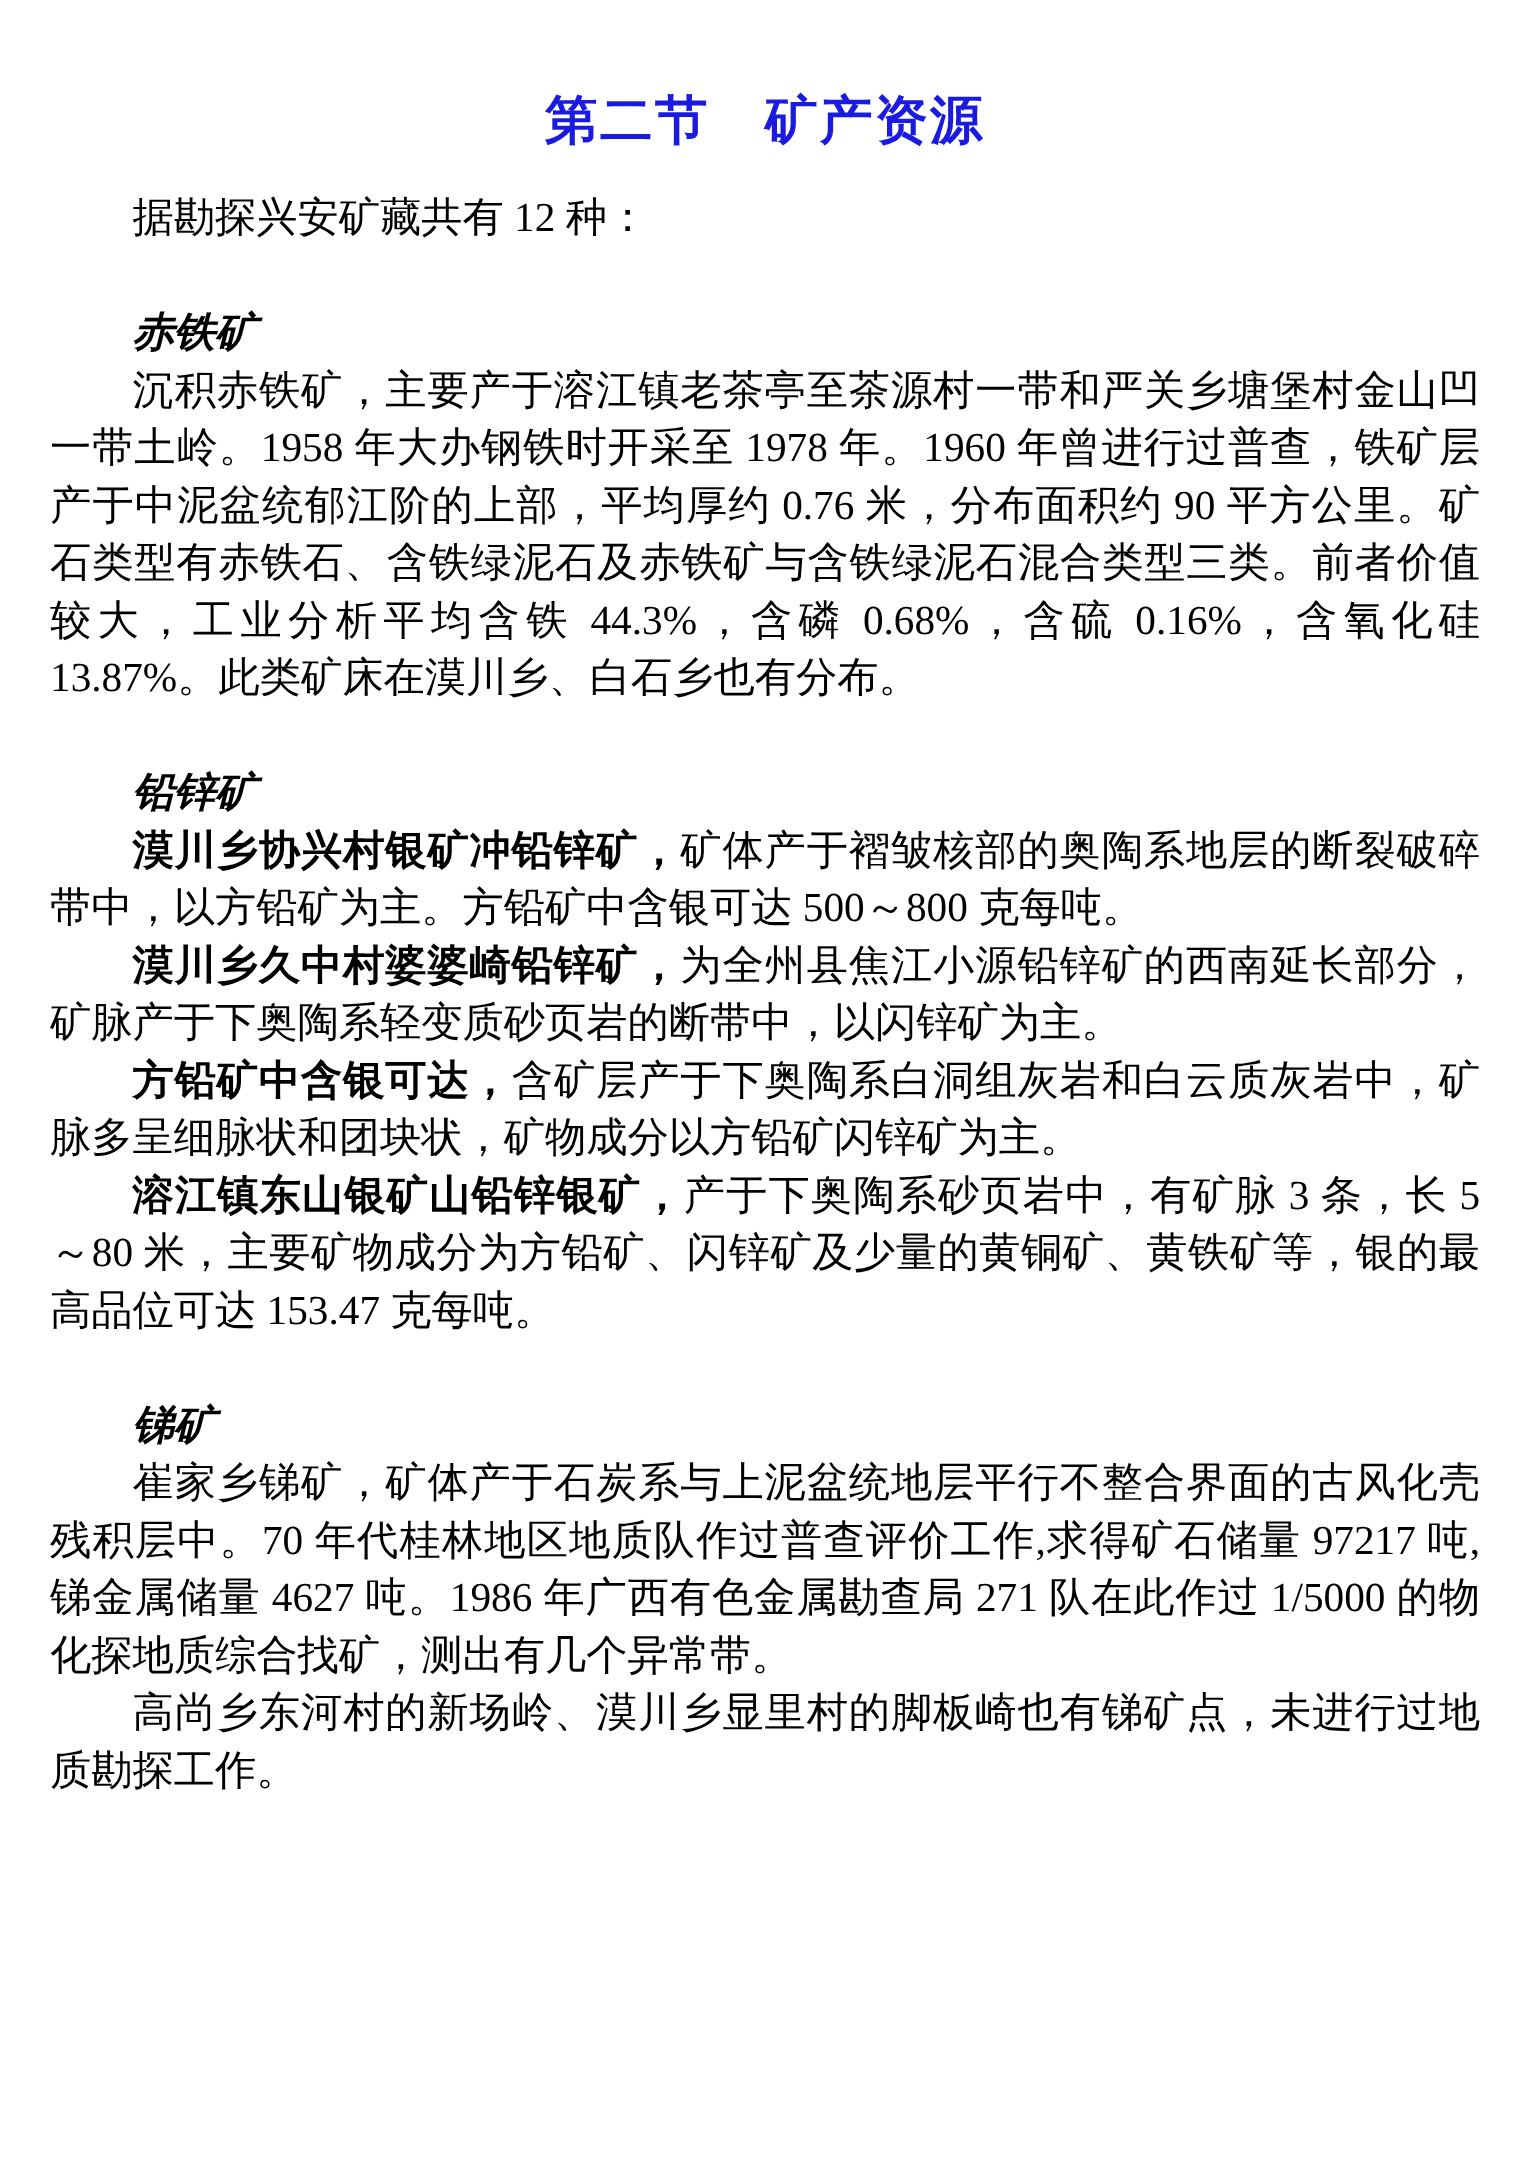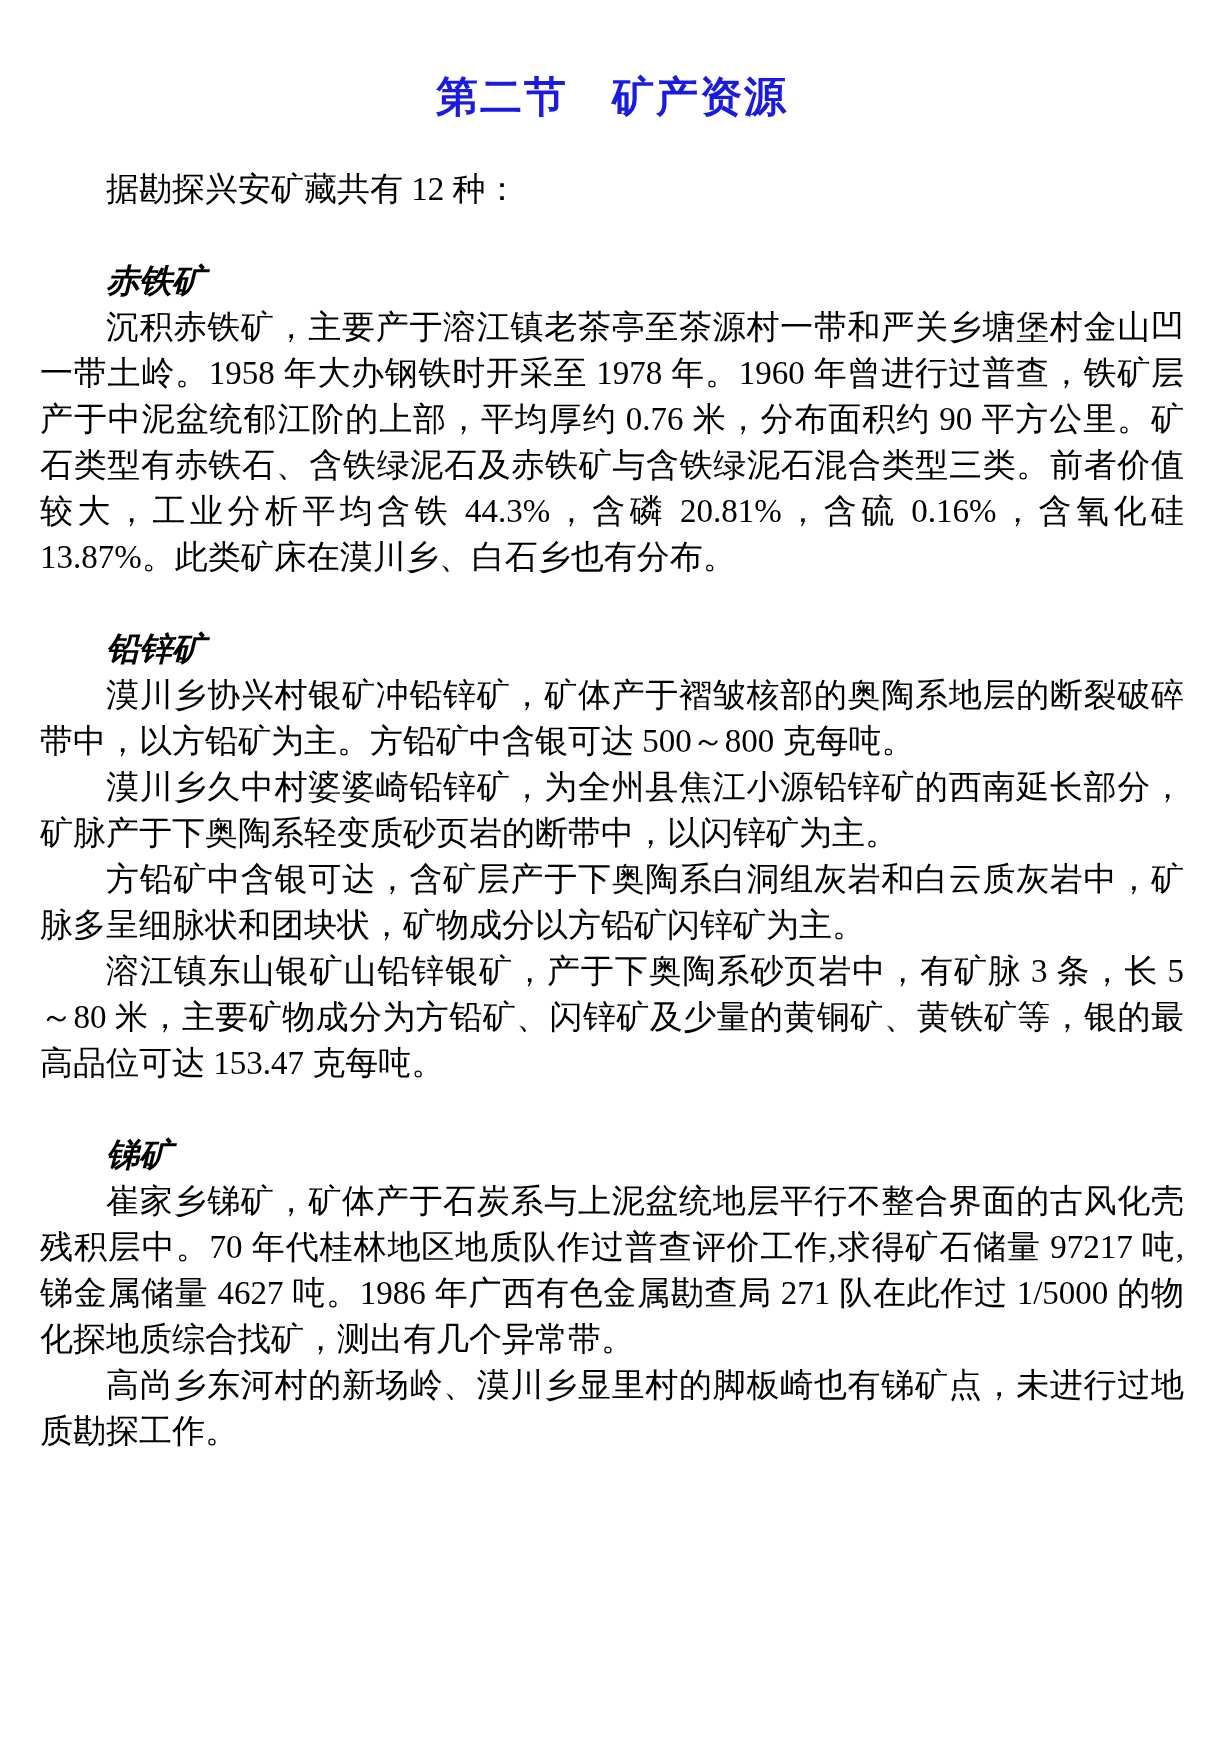--- a/index.html
+++ b/index.html
@@ -28,46 +28,46 @@
     letter-spacing: 2px;
   }
   .para {
     margin: 0;
     font-size: 33px;
     line-height: 46px;
     text-align: justify;
     text-indent: 2em;
   }
   .intro {
-    margin-top: 42px;
+    margin-top: 28px;
   }
   .section-heading {
     margin: 46px 0 0 0;
     font-size: 33px;
     line-height: 46px;
     font-weight: bold;
     text-indent: 2em;
     font-style: italic;
   }
   .lead {
-    font-weight: normal;
+    font-weight: bold;
   }
 </style>
 </head>
 <body>
 
 <main class="page">
 
   <h1 class="doc-title" style="color: rgb(26, 26, 224);">第二节　矿产资源</h1>
 
   <p class="para intro">据勘探兴安矿藏共有 12 种：</p>
 
   <section>
     <h2 class="section-heading">赤铁矿</h2>
-    <p class="para"><span class="lead"></span><span>沉积赤铁矿，主要产于溶江镇老茶亭至茶源村一带和严关乡塘堡村金山凹一带土岭。1958 年大办钢铁时开采至 1978 年。1960 年曾进行过普查，铁矿层产于中泥盆统郁江阶的上部，平均厚约 0.76 米，分布面积约 90 平方公里。矿石类型有赤铁石、含铁绿泥石及赤铁矿与含铁绿泥石混合类型三类。前者价值较大，工业分析平均含铁 44.3%，含磷 20.81%，含硫 0.16%，含氧化硅 13.87%。此类矿床在漠川乡、白石乡也有分布。</span></p>
+    <p class="para"><span class="lead"></span><span>沉积赤铁矿，主要产于溶江镇老茶亭至茶源村一带和严关乡塘堡村金山凹一带土岭。1958 年大办钢铁时开采至 1978 年。1960 年曾进行过普查，铁矿层产于中泥盆统郁江阶的上部，平均厚约 0.76 米，分布面积约 90 平方公里。矿石类型有赤铁石、含铁绿泥石及赤铁矿与含铁绿泥石混合类型三类。前者价值较大，工业分析平均含铁 44.3%，含磷 0.68%，含硫 0.16%，含氧化硅 13.87%。此类矿床在漠川乡、白石乡也有分布。</span></p>
   </section>
 
 
   <section>
     <h2 class="section-heading">铅锌矿</h2>
     <p class="para"><span class="lead">漠川乡协兴村银矿冲铅锌矿，</span><span>矿体产于褶皱核部的奥陶系地层的断裂破碎带中，以方铅矿为主。方铅矿中含银可达 500～800 克每吨。</span></p>
     <p class="para"><span class="lead">漠川乡久中村婆婆崎铅锌矿，</span><span>为全州县焦江小源铅锌矿的西南延长部分，矿脉产于下奥陶系轻变质砂页岩的断带中，以闪锌矿为主。</span></p>
     <p class="para"><span class="lead">方铅矿中含银可达，</span><span>含矿层产于下奥陶系白洞组灰岩和白云质灰岩中，矿脉多呈细脉状和团块状，矿物成分以方铅矿闪锌矿为主。</span></p>
     <p class="para"><span class="lead">溶江镇东山银矿山铅锌银矿，</span><span>产于下奥陶系砂页岩中，有矿脉 3 条，长 5～80 米，主要矿物成分为方铅矿、闪锌矿及少量的黄铜矿、黄铁矿等，银的最高品位可达 153.47 克每吨。</span></p>
   </section>

